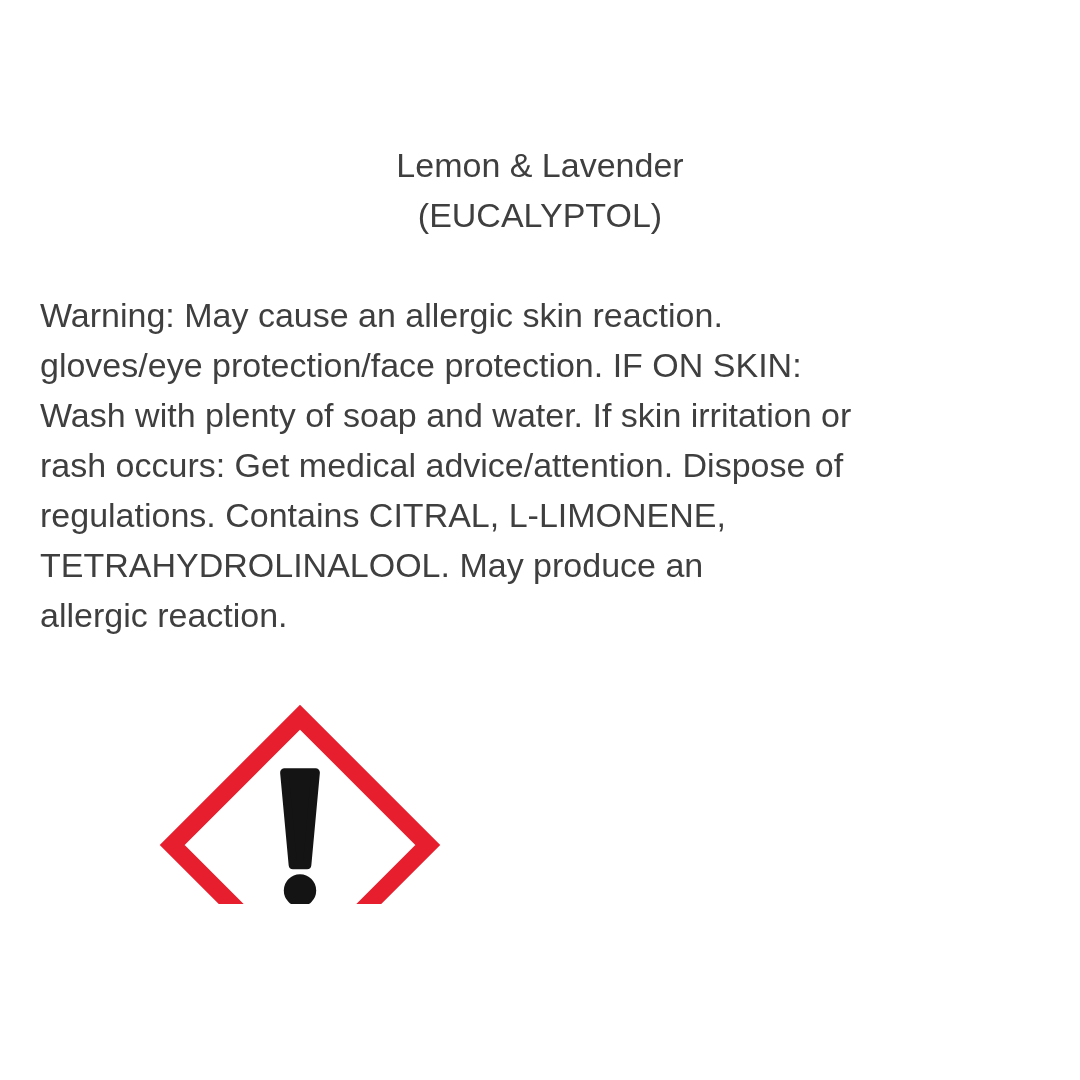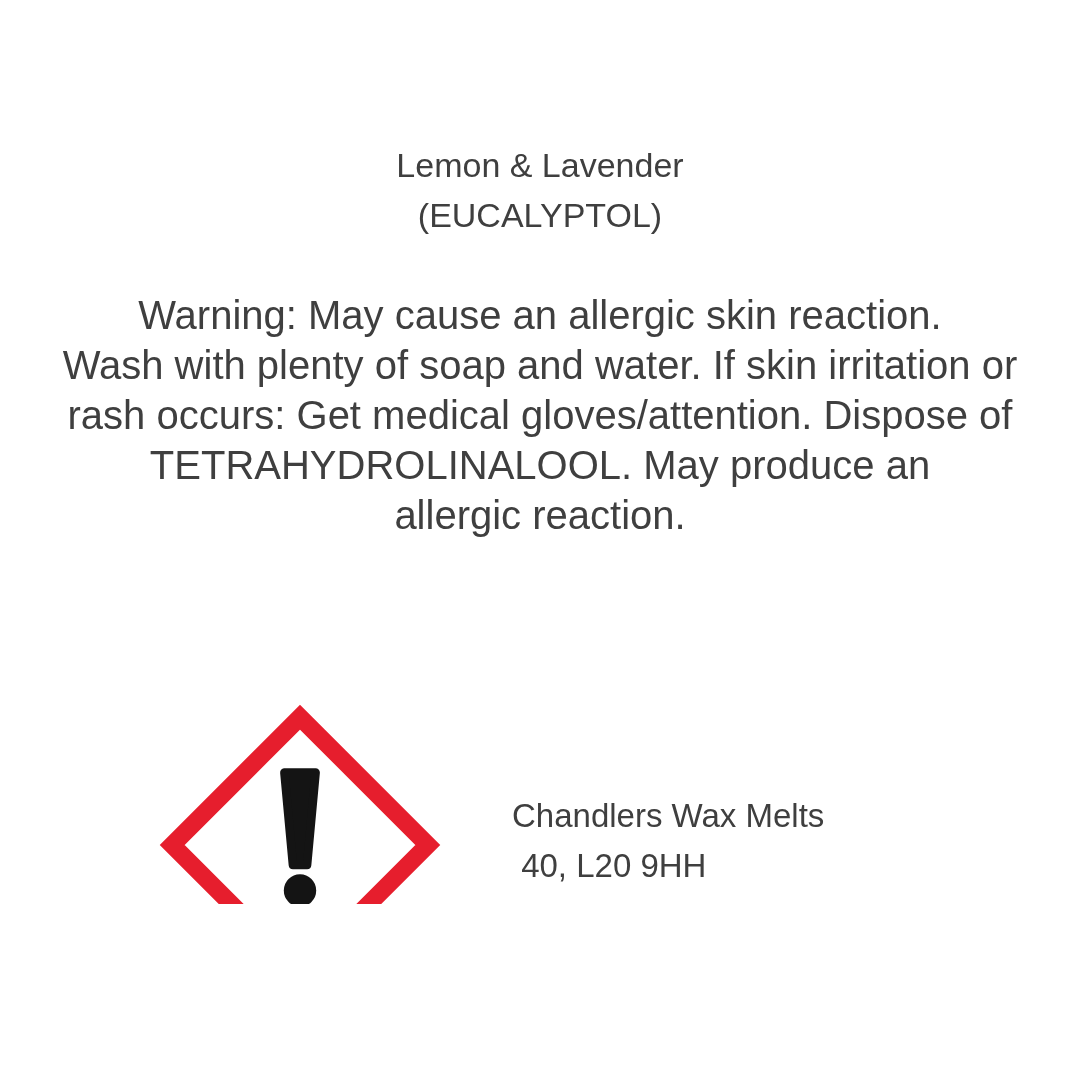--- a/index.html
+++ b/index.html
@@ -24,22 +24,22 @@
     width: 1080px;
     text-align: center;
     font-size: 34px;
     line-height: 50px;
   }
   .warning-block {
     position: absolute;
     top: 290px;
     left: 40px;
     width: 1000px;
-    text-align: center;
-    font-size: 40px;
+    text-align: left;
+    font-size: 34px;
     line-height: 50px;
   }
   .pictogram {
     position: absolute;
     left: 158px;
     top: 703px;
     width: 284px;
     height: 284px;
   }
   .contact-block {
@@ -59,35 +59,32 @@
 
 <div class="canvas">
 
   <div class="title-block">
     <div>Lemon &amp; Lavender</div>
     <div>(EUCALYPTOL)</div>
   </div>
 
   <div class="warning-block">
     <div>Warning: May cause an allergic skin reaction.</div>
+    <div>gloves/eye protection/face protection. IF ON SKIN:</div>
     <div>Wash with plenty of soap and water. If skin irritation or</div>
-    <div>rash occurs: Get medical gloves/attention. Dispose of</div>
+    <div>rash occurs: Get medical advice/attention. Dispose of</div>
+    <div>regulations. Contains CITRAL, L-LIMONENE,</div>
     <div>TETRAHYDROLINALOOL. May produce an</div>
     <div>allergic reaction.</div>
   </div>
 
   <svg class="pictogram" viewBox="0 0 100 100">
     <polygon points="50,5 95,50 50,95 5,50" fill="#ffffff" stroke-width="6.2" stroke-linejoin="miter" stroke="#e61e2d"></polygon>
     <g fill="#141414">
       <g stroke-width="3" stroke-linejoin="round" stroke="#141414">
         <path d="M 44.5,24.5 L 55.5,24.5 L 52.5,57 L 47.5,57 Z"></path>
       </g>
       <circle cx="50" cy="66" r="5.7"></circle>
     </g>
   </svg>
 
-  <div class="contact-block">
-    <div>Chandlers Wax Melts</div>
-    <div> 40, L20 9HH</div>
-    <div>01519333232</div>
-  </div>
 
 </div>
 
 </body></html>

